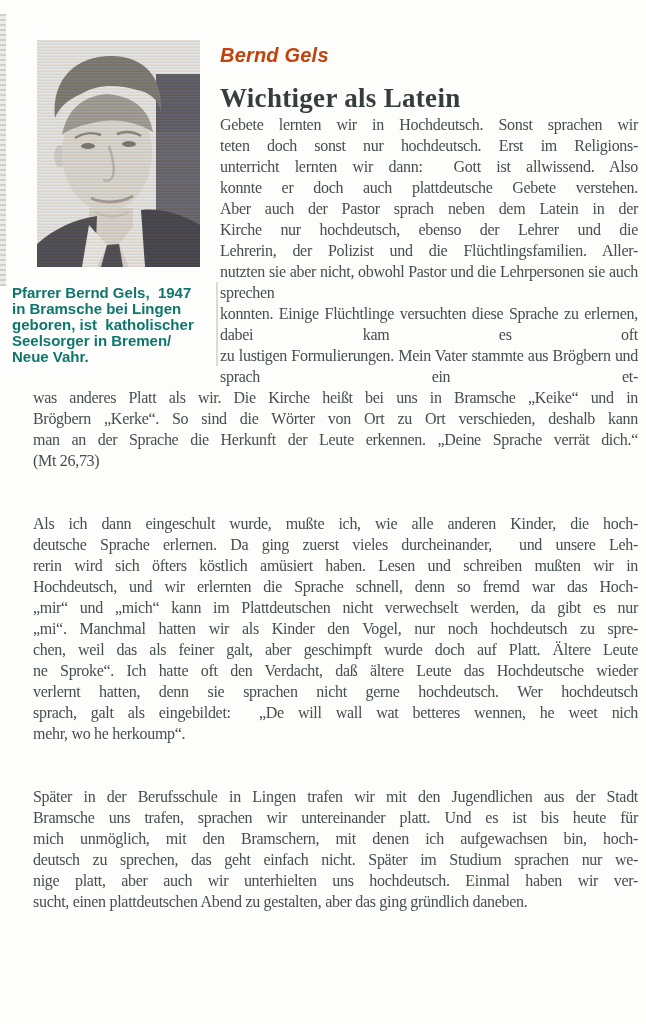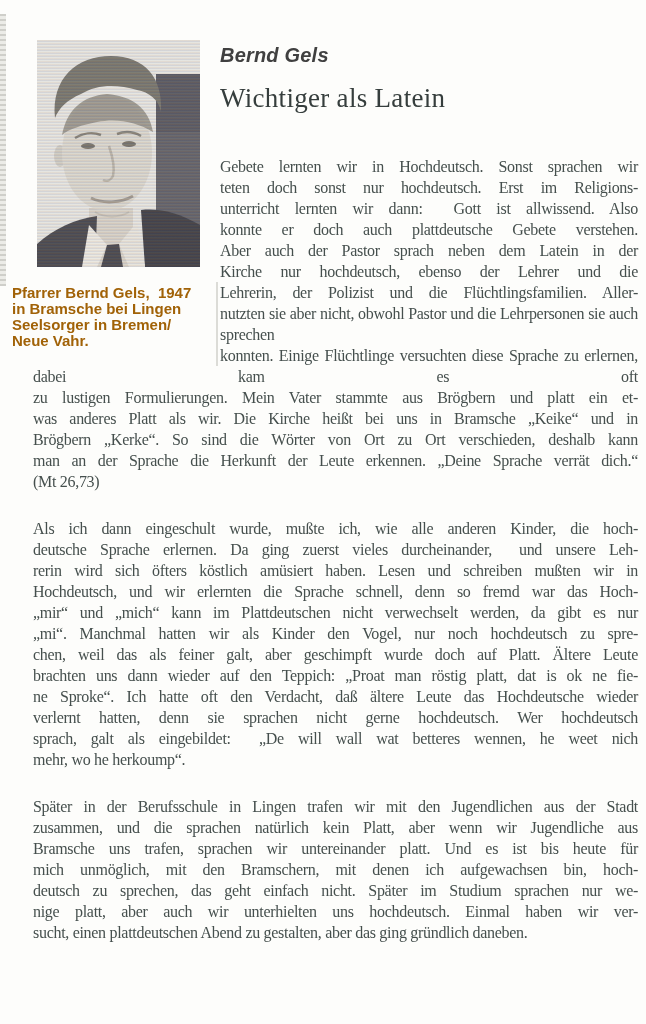--- a/index.html
+++ b/index.html
@@ -31,40 +31,40 @@
   .scanlines {
     position:absolute; inset:0; pointer-events:none;
     background:repeating-linear-gradient(0deg,
       rgba(76,84,150,.11) 0px, rgba(76,84,150,.11) 1px,
       rgba(196,120,80,.09) 1px, rgba(196,120,80,.09) 2px,
       rgba(255,255,255,.05) 2px, rgba(255,255,255,.05) 3px);
   }
   figcaption {
     margin:18px 0 0 -21px; width:208px;
     font-family:"Liberation Sans", sans-serif; font-weight:bold;
-    font-size:15px; line-height:16px; color:#a16207;
+    font-size:15px; line-height:16px; color:#0f766e;
   }
   .caption-line { white-space:pre-wrap; }
 
   .author {
     font-family:"Liberation Sans", sans-serif; font-weight:700; font-style:italic;
     font-size:20px; line-height:22px; letter-spacing:.2px;
-    color:#404040; padding-top:44px;
+    color:#c2410c; padding-top:44px;
   }
   .title {
     font-size:27px; line-height:32px; letter-spacing:.3px;
-    color:#363e3d; margin-top:16px; font-weight:400;
+    color:#363e3d; margin-top:16px; font-weight:700;
   }
 
   .para {
     font-size:16px; line-height:21px; color:#454f4d;
     letter-spacing:-0.3px;
   }
-  .para1 { margin-top:42px; }
-  .para + .para { margin-top:26px; }
+  .para1 { }
+  .para + .para { margin-top:42px; }
   .line {
     text-align:justify; text-align-last:justify;
     white-space:pre-wrap; min-height:21px;
   }
   .para .line:last-child { text-align-last:left; }
 </style>
 </head>
 <body>
 
 <div class="page">
@@ -96,63 +96,62 @@
           <path d="M72,106 C76,118 78,128 76,136 C74,140 70,142 66,140" stroke="#b4afa4" stroke-width="2.5" fill="none"></path>
           <path d="M54,158 C66,164 84,163 96,156" stroke="#9a948a" stroke-width="3" fill="none"></path>
           <path d="M58,172 C68,178 82,178 92,172" stroke="#c2bdb2" stroke-width="2" fill="none"></path>
         </svg>
         <div class="photo-veil"></div>
         <div class="scanlines"></div>
       </div>
       <figcaption>
           <div class="caption-line">Pfarrer Bernd Gels,  1947</div>
           <div class="caption-line">in Bramsche bei Lingen</div>
+          <div class="caption-line">geboren, ist  katholischer</div>
           <div class="caption-line">Seelsorger in Bremen/</div>
           <div class="caption-line">Neue Vahr.</div>
         </figcaption>
     </figure>
 
     <div class="author">Bernd Gels</div>
     <h1 class="title" style="margin:16px 0 0 0;">Wichtiger als Latein</h1>
 
     <div class="para para1">
         <div class="line">Gebete lernten wir in Hochdeutsch. Sonst sprachen wir</div>
         <div class="line">teten doch sonst nur hochdeutsch. Erst im Religions-</div>
         <div class="line">unterricht lernten wir dann:  Gott ist allwissend. Also</div>
         <div class="line">konnte er doch auch plattdeutsche Gebete verstehen.</div>
         <div class="line">Aber auch der Pastor sprach neben dem Latein in der</div>
         <div class="line">Kirche nur hochdeutsch, ebenso der Lehrer und die</div>
         <div class="line">Lehrerin, der Polizist und die Flüchtlingsfamilien. Aller-</div>
         <div class="line">nutzten sie aber nicht, obwohl Pastor und die Lehrpersonen sie auch sprechen</div>
         <div class="line">konnten. Einige Flüchtlinge versuchten diese Sprache zu erlernen, dabei kam es oft</div>
-        <div class="line">zu lustigen Formulierungen. Mein Vater stammte aus Brögbern und platt ein et-</div>
+        <div class="line">zu lustigen Formulierungen. Mein Vater stammte aus Brögbern und sprach ein et-</div>
         <div class="line">was anderes Platt als wir. Die Kirche heißt bei uns in Bramsche „Keike“ und in</div>
         <div class="line">Brögbern „Kerke“. So sind die Wörter von Ort zu Ort verschieden, deshalb kann</div>
         <div class="line">man an der Sprache die Herkunft der Leute erkennen. „Deine Sprache verrät dich.“</div>
         <div class="line">(Mt 26,73)</div>
       </div>
 
     <div class="para">
         <div class="line">Als ich dann eingeschult wurde, mußte ich, wie alle anderen Kinder, die hoch-</div>
         <div class="line">deutsche Sprache erlernen. Da ging zuerst vieles durcheinander,  und unsere Leh-</div>
         <div class="line">rerin wird sich öfters köstlich amüsiert haben. Lesen und schreiben mußten wir in</div>
         <div class="line">Hochdeutsch, und wir erlernten die Sprache schnell, denn so fremd war das Hoch-</div>
         <div class="line">„mir“ und „mich“ kann im Plattdeutschen nicht verwechselt werden, da gibt es nur</div>
         <div class="line">„mi“. Manchmal hatten wir als Kinder den Vogel, nur noch hochdeutsch zu spre-</div>
         <div class="line">chen, weil das als feiner galt, aber geschimpft wurde doch auf Platt. Ältere Leute</div>
-        <div class="line">brachten uns dann wieder auf den Teppich: „Proat man röstig platt, dat is ok ne fie-</div>
         <div class="line">ne Sproke“. Ich hatte oft den Verdacht, daß ältere Leute das Hochdeutsche wieder</div>
         <div class="line">verlernt hatten, denn sie sprachen nicht gerne hochdeutsch. Wer hochdeutsch</div>
         <div class="line">sprach, galt als eingebildet:  „De will wall wat betteres wennen, he weet nich</div>
         <div class="line">mehr, wo he herkoump“.</div>
       </div>
 
     <div class="para">
         <div class="line">Später in der Berufsschule in Lingen trafen wir mit den Jugendlichen aus der Stadt</div>
-        <div class="line">zusammen, und die sprachen natürlich kein Platt, aber wenn wir Jugendliche aus</div>
         <div class="line">Bramsche uns trafen, sprachen wir untereinander platt. Und es ist bis heute für</div>
         <div class="line">mich unmöglich, mit den Bramschern, mit denen ich aufgewachsen bin, hoch-</div>
         <div class="line">deutsch zu sprechen, das geht einfach nicht. Später im Studium sprachen nur we-</div>
         <div class="line">nige platt, aber auch wir unterhielten uns hochdeutsch. Einmal haben wir ver-</div>
         <div class="line">sucht, einen plattdeutschen Abend zu gestalten, aber das ging gründlich daneben.</div>
       </div>
 
   </div>
 </div>
 

